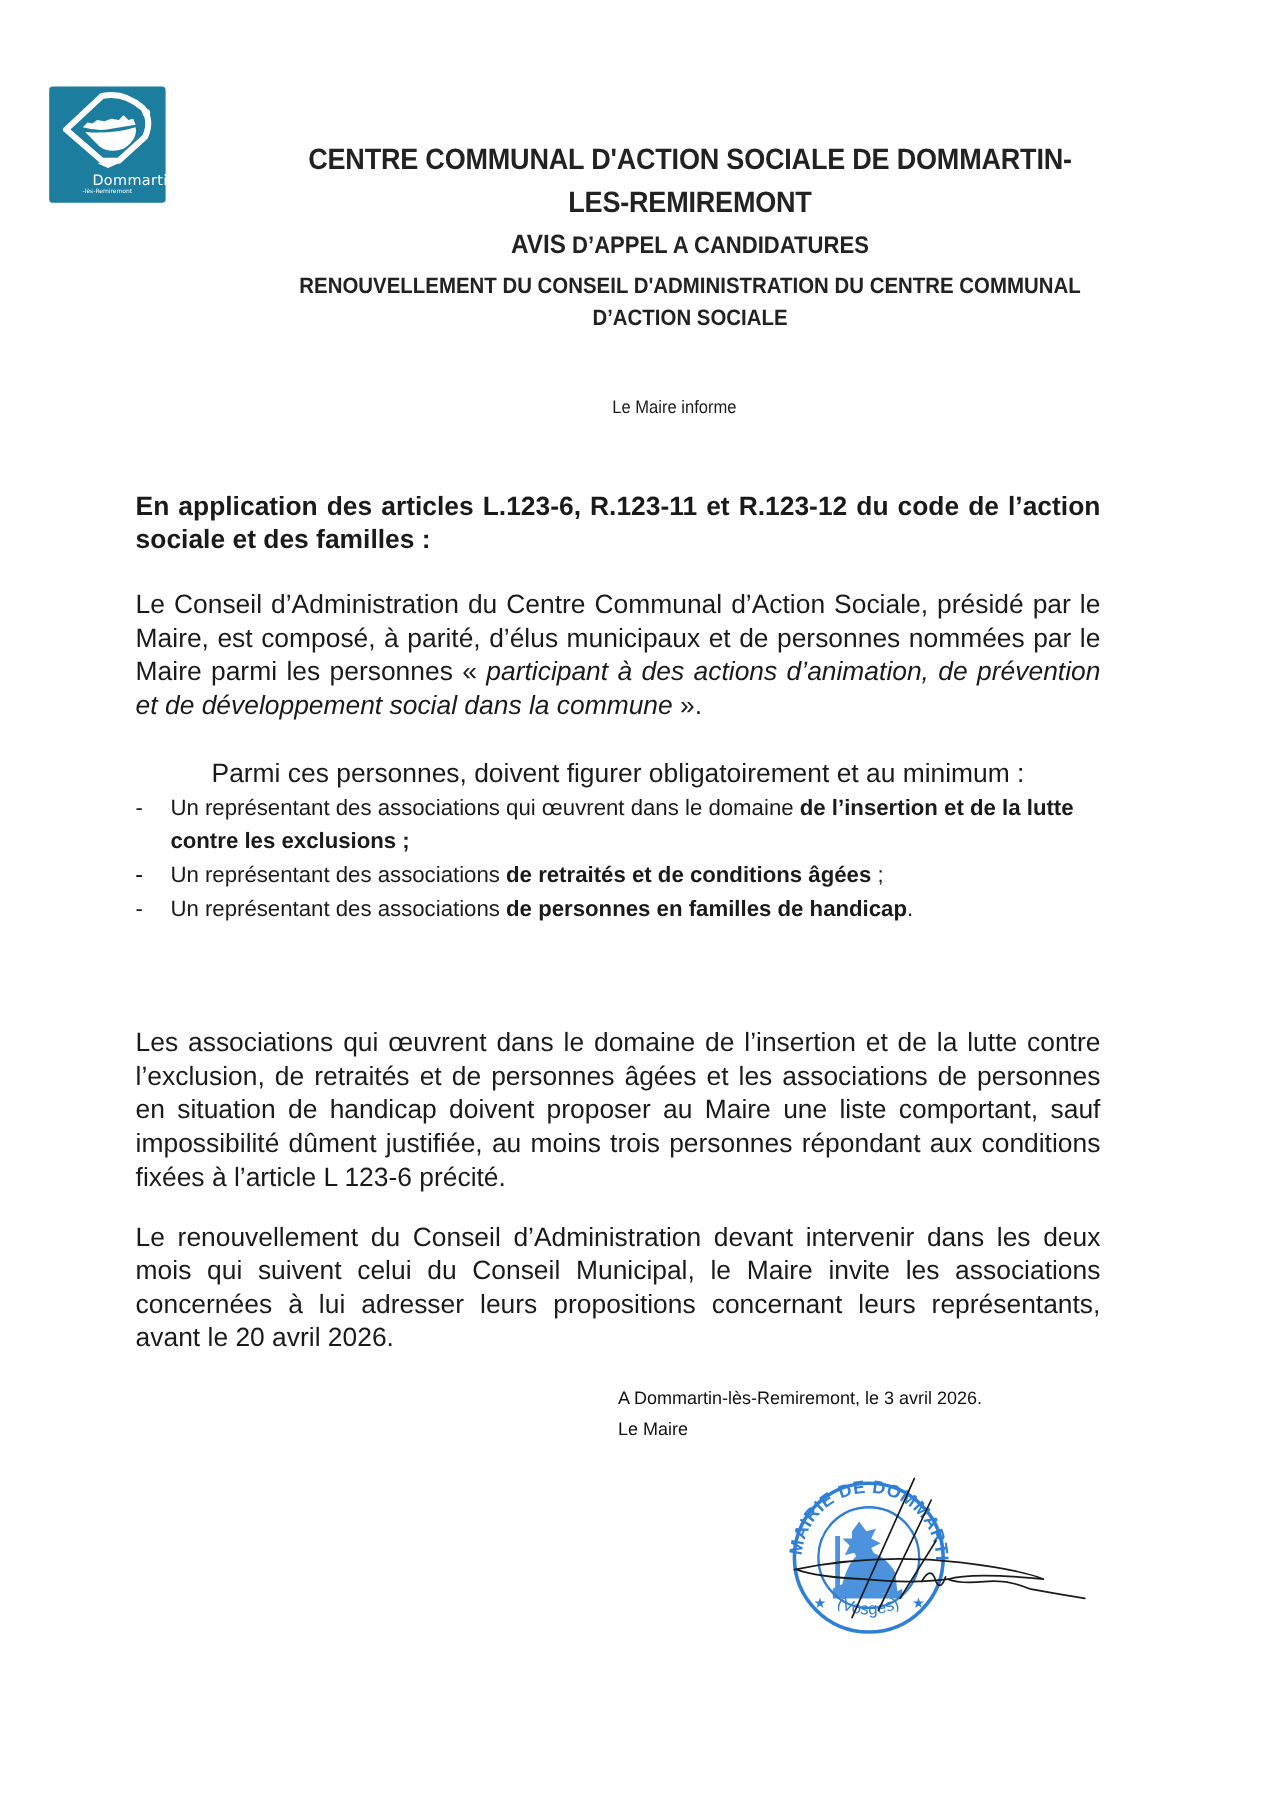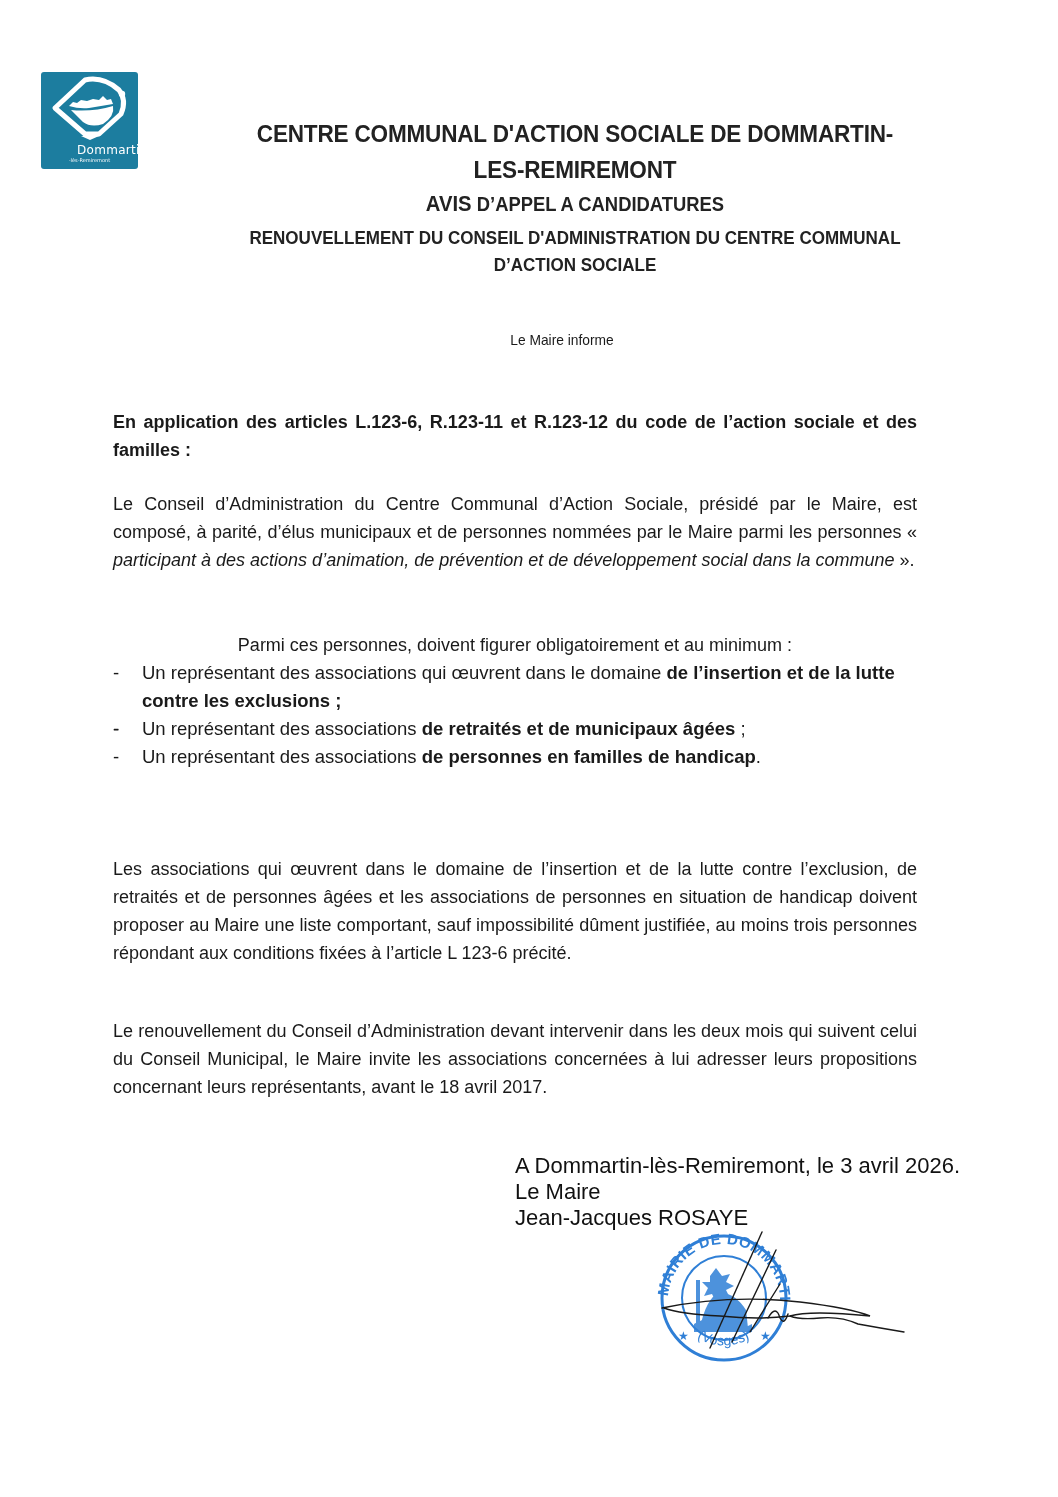--- a/index.html
+++ b/index.html
@@ -80,21 +80,21 @@
       left: 0;
       width: 1124px;
       text-align: center;
       font-size: 15px;
       transform: scaleX(0.92);
     }
     .para {
       position: absolute;
       left: 113px;
       width: 804px;
-      font-size: 18px;
+      font-size: 22px;
       line-height: 28px;
       text-align: justify;
       color: #1a1a1a;
     }
     .para.bold { font-weight: bold; }
     .p-apply { top: 408px; }
     .p-conseil { top: 490px; }
     .p-parmi { top: 631px; text-align: center; }
     .bullets {
       position: absolute;
@@ -115,21 +115,21 @@
       position: absolute;
       left: 0;
       top: 0;
     }
     .p-assoc { top: 855px; }
     .p-renouv { top: 1017px; }
     .signature-block {
       position: absolute;
       left: 515px;
       top: 1153px;
-      font-size: 22px;
+      font-size: 15px;
       line-height: 26px;
       color: #111;
     }
     .seal {
       position: absolute;
       left: 650px;
       top: 1228px;
       width: 260px;
       height: 140px;
     }
@@ -179,36 +179,35 @@
   <li>
     <span class="dash">-</span>
     <span>Un représentant des associations qui œuvrent dans le domaine </span><b>de l’insertion et de la lutte contre les exclusions ;</b><span></span>
   </li>
   <li>
     <span class="dash">-</span>
     <b></b><span></span>
   </li>
   <li>
     <span class="dash">-</span>
-    <span>Un représentant des associations </span><b>de retraités et de municipaux âgées</b><span> ;</span>
+    <span>Un représentant des associations </span><b>de retraités et de conditions âgées</b><span> ;</span>
   </li>
   <li>
     <span class="dash">-</span>
     <span>Un représentant des associations </span><b>de personnes en familles de handicap</b><span>.</span>
   </li>
 </ul>
 
 <div class="para p-assoc">Les associations qui œuvrent dans le domaine de l’insertion et de la lutte contre l’exclusion, de retraités et de personnes âgées et les associations de personnes en situation de handicap doivent proposer au Maire une liste comportant, sauf impossibilité dûment justifiée, au moins trois personnes répondant aux conditions fixées à l’article L 123-6 précité.</div>
 
-<div class="para p-renouv">Le renouvellement du Conseil d’Administration devant intervenir dans les deux mois qui suivent celui du Conseil Municipal, le Maire invite les associations concernées à lui adresser leurs propositions concernant leurs représentants, avant le 18 avril 2017.</div>
+<div class="para p-renouv">Le renouvellement du Conseil d’Administration devant intervenir dans les deux mois qui suivent celui du Conseil Municipal, le Maire invite les associations concernées à lui adresser leurs propositions concernant leurs représentants, avant le 20 avril 2026.</div>
 
 <div class="signature-block">
   <div>A Dommartin-lès-Remiremont, le 3 avril 2026.</div>
   <div>Le Maire</div>
-  <div>Jean-Jacques ROSAYE</div>
 </div>
 
 <div class="seal">
   <svg width="260" height="140" viewBox="0 0 260 140">
     <defs>
       <path id="sealArcTop" d="M18 72 A56 56 0 1 1 130 72"></path>
       <path id="sealArcBottom" d="M30 96 A56 56 0 0 0 118 96"></path>
     </defs>
     <circle cx="74" cy="70" r="62" fill="none" stroke="#2f7fd6" stroke-width="3"></circle>
     <circle cx="74" cy="70" r="42" fill="none" stroke="#2f7fd6" stroke-width="2"></circle>

